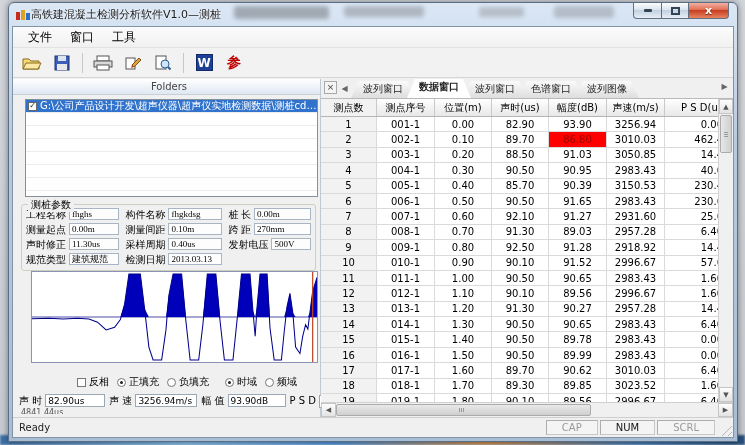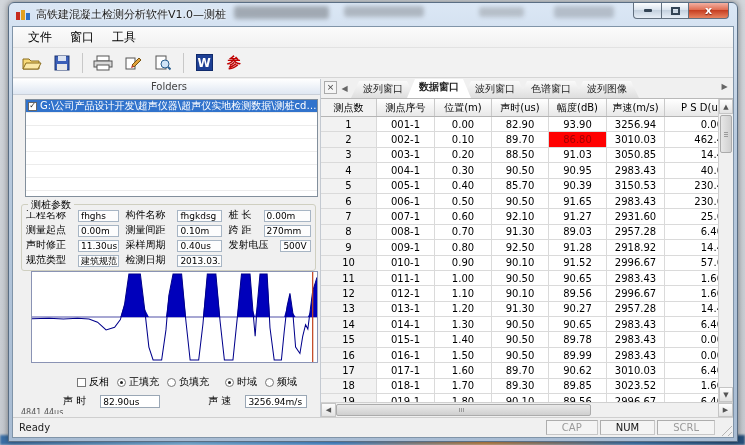--- a/index.html
+++ b/index.html
@@ -9,21 +9,21 @@
   .desktop-strip{position:absolute;left:0;bottom:0;width:745px;height:10px;
     background:linear-gradient(90deg,#3a6ea5,#7db9e8 25%,#4a90d9 45%,#c98a4b 65%,#3e78b3 85%,#264f7a);filter:blur(1px);}
   .smudge{position:absolute;border-radius:3px;filter:blur(2px);}
 
   
   .window{position:absolute;left:8px;top:2px;width:730px;height:440px;
     border:1px solid #5a6e84;border-radius:6px 6px 0 0;
     background:linear-gradient(#dbe7f5,#b9cbdf 30%,#a8bcd3);
     box-shadow:0 0 6px rgba(0,0,0,.45);}
   .titlebar{position:relative;height:23px;display:flex;align-items:center;padding:0 6px;border-radius:6px 6px 0 0;overflow:hidden;}
-  .titlebar .title{margin-left:5px;font-size:11px;color:#1c1c1c;text-shadow:0 0 3px #fff;white-space:nowrap;z-index:2;}
+  .titlebar .title{font-size:11px;color:#1c1c1c;text-shadow:0 0 3px #fff;white-space:nowrap;z-index:2;}
   .app-ico{width:16px;height:14px;z-index:2;}
   .winbtns{position:absolute;right:8px;top:0;display:flex;z-index:3;}
   .wbtn{height:16px;border:1px solid #62707f;border-top:none;display:flex;align-items:center;justify-content:center;
     background:linear-gradient(#fdfeff,#dbe4ee 45%,#c2cfdd 46%,#e6eef7);color:#345;}
   .wbtn.min{width:29px;border-radius:0 0 0 4px;}
   .wbtn.max{width:27px;border-left:none;}
   .wbtn.close{width:40px;border-left:none;border-radius:0 0 4px 0;
     background:linear-gradient(#f2b0a2,#e06e53 45%,#c43a1d 46%,#e8835f);color:#fff;font-weight:bold;}
   .minbar{width:8px;height:3px;background:#345;border-radius:1px;}
   .maxbox{width:9px;height:8px;border:2px solid #345;}
@@ -49,37 +49,37 @@
   .folder-list{margin:4px 2px 2px 12px;height:98px;background:#fff;border:1px solid #828f9c;overflow:hidden;}
   .frow{height:13px;border-bottom:1px solid #ececec;display:flex;align-items:center;font-size:10px;white-space:nowrap;}
   .frow.sel{background:#3173cc;color:#fff;}
   .cbx{width:9px;height:9px;border:1px solid #666;background:#fff;margin:0 3px 0 2px;flex:none;
     display:flex;align-items:center;justify-content:center;font-size:8px;color:#222;line-height:1;}
   .flabel{overflow:hidden;text-overflow:ellipsis;}
 
   .pgroup{margin:5px 4px 0 8px;border:1px solid #cfcfc0;border-radius:3px;padding:2px 4px 3px 4px;position:relative;}
   .pgroup-title{position:absolute;top:-7px;left:6px;background:#f0f0f0;padding:0 3px;font-size:10px;}
   .prow{display:grid;grid-template-columns:1.04fr 1.08fr .92fr;gap:0 6px;margin-top:1px;}
-  .pcell{display:flex;align-items:flex-end;gap:12px;min-width:0;}
+  .pcell{display:flex;align-items:flex-start;gap:3px;min-width:0;font-family:Liberation Serif, serif;}
   .plabel{font-size:10px;white-space:nowrap;flex:none;}
   .pfield{flex:1;height:12px;background:#fdfdfd;border:1px solid #a7b5c4;font-size:9px;padding:0 2px;
     overflow:hidden;white-space:nowrap;line-height:11px;}
 
   .wave-title{font-size:10px;margin:4px 0 1px 10px;}
   .wave-plot{margin:0 2px 0 18px;height:92px;background:#fff;border:1px solid #8a93b4;position:relative;}
   .wave-plot svg{display:block;width:100%;height:100%;}
 
   .wave-controls{display:flex;align-items:center;margin:12px 0 0 64px;gap:8px;font-size:10px;white-space:nowrap;}
   .ctl{display:flex;align-items:center;gap:3px;}
   .chk{width:9px;height:9px;border:1px solid #777;background:#fff;flex:none;}
   .rad{width:9px;height:9px;border:1px solid #777;border-radius:50%;background:#fff;flex:none;position:relative;}
   .rad.on:after{content:"";position:absolute;left:2px;top:2px;width:3px;height:3px;border-radius:50%;background:#222;}
 
   .readouts{display:flex;align-items:center;margin:5px 0 0 6px;gap:4px;font-size:10px;white-space:nowrap;}
-  .rcell{display:flex;align-items:flex-end;gap:14px;margin-left:44px;}
+  .rcell{display:flex;align-items:flex-start;gap:3px;}
   .rlabel{flex:none;}
   .rfield{height:13px;background:#fff;border:1px solid #9aa7b5;font-size:9px;line-height:12px;padding:0 2px;}
   .clipline{height:6px;overflow:hidden;margin-left:8px;font-size:8px;color:#555;}
 
   
   .right-pane{flex:1;display:flex;flex-direction:column;background:#f0f0f0;min-width:0;}
   .tabbar{height:20px;display:flex;align-items:flex-end;position:relative;padding-left:2px;background:#f0f0f0;border-bottom:1px solid #b9b9b9;}
   .pane-x{width:13px;height:13px;margin:0 1px 4px 1px;border:1px solid #aaa;background:#f5f5f5;color:#444;
     font-size:9px;line-height:10px;text-align:center;}
   .tab-arrow{width:13px;height:14px;margin-bottom:2px;color:#666;font-size:8px;line-height:14px;text-align:center;}

